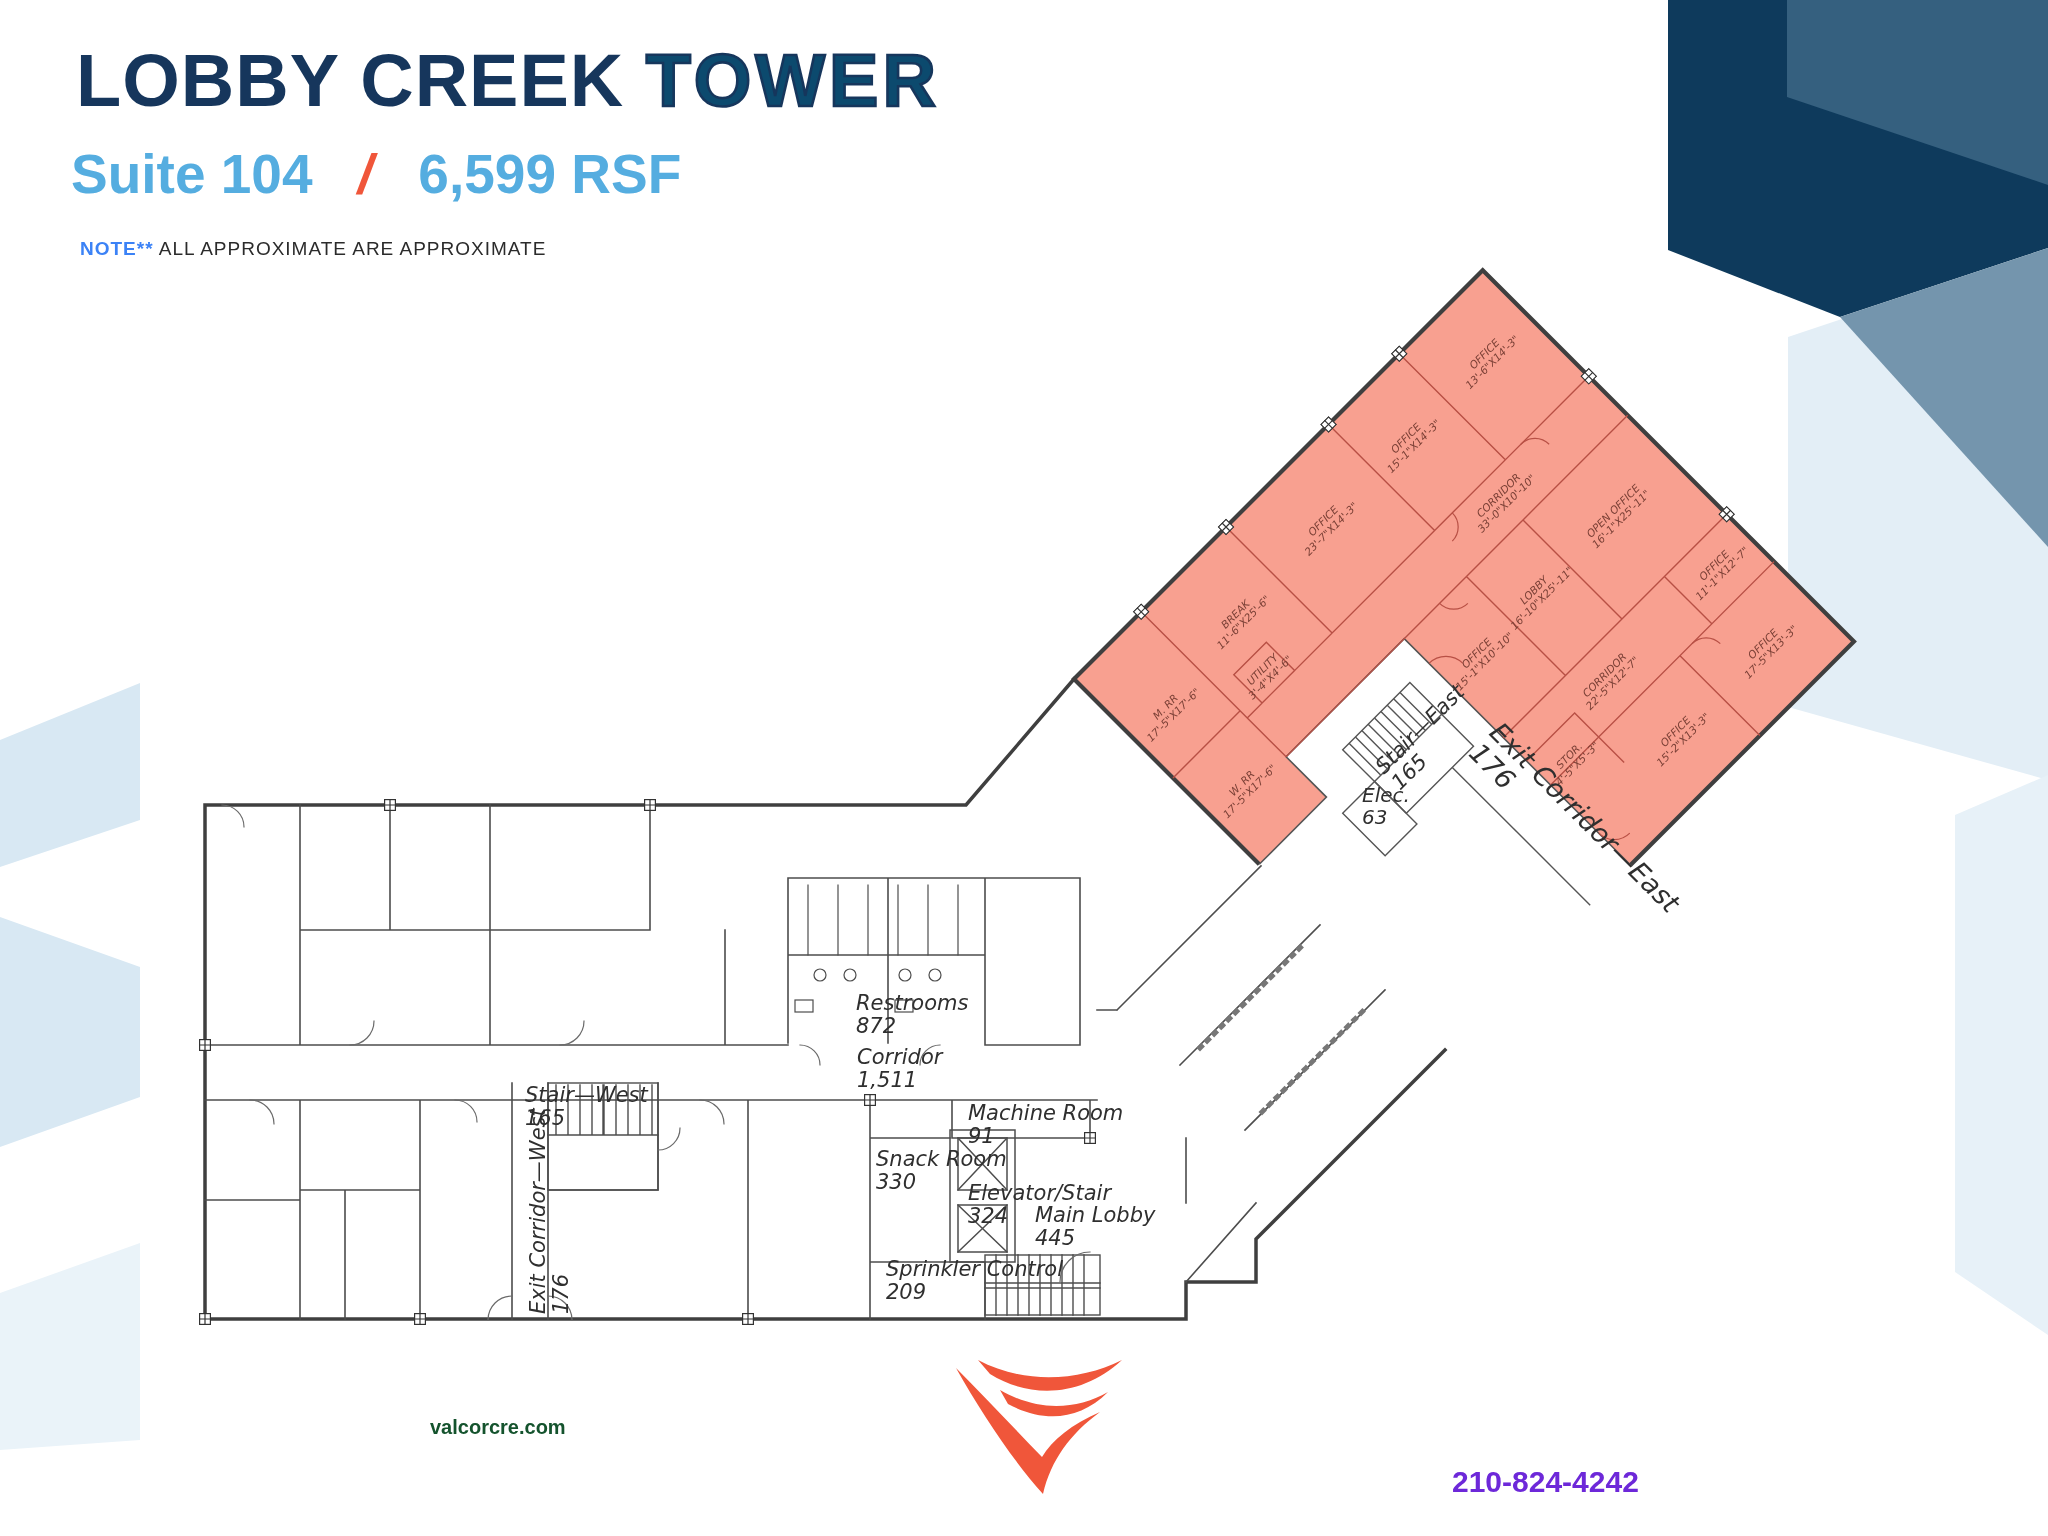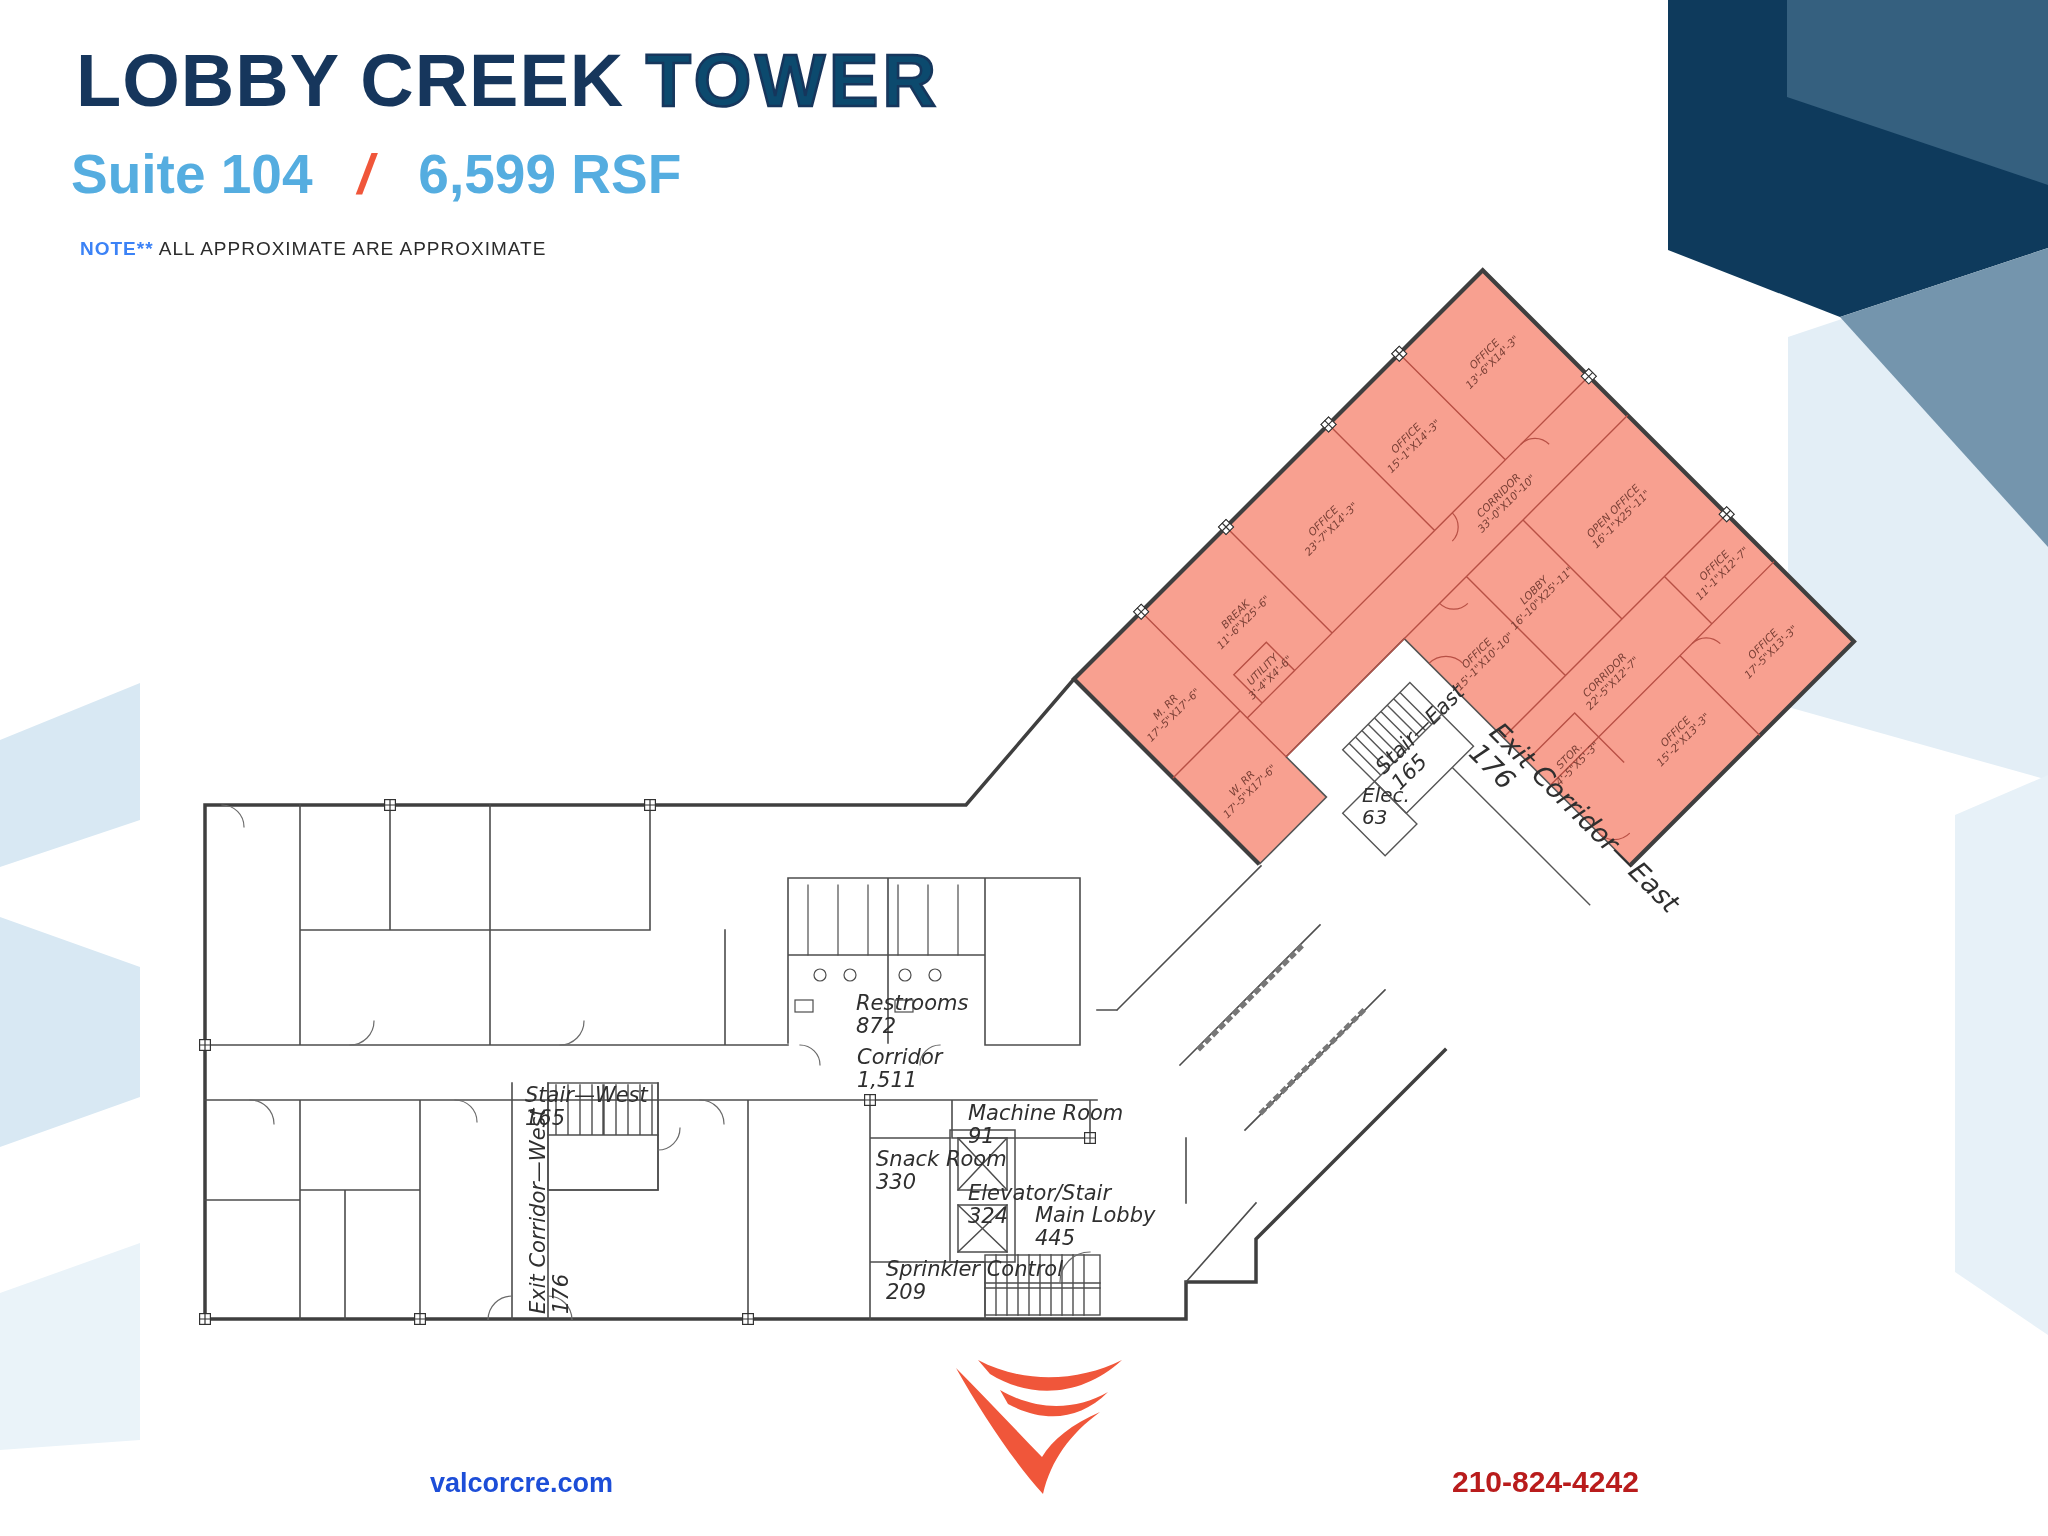--- a/index.html
+++ b/index.html
@@ -7,22 +7,22 @@
        font-family:"Liberation Sans",sans-serif;}
   .abs{position:absolute}
   
   #title{left:76px;top:38px;font-size:74px;font-weight:800;letter-spacing:1px;color:#16365C;white-space:nowrap}
   #title .outline{color:#0c4a6e;-webkit-text-stroke:2.6px #16365C;letter-spacing:4px;font-weight:700}
   #suite-line{left:71px;top:142px;font-size:55px;font-weight:600;color:#55ADE0;white-space:nowrap}
   #suite-line .sep{color:#F0563A;font-weight:700;margin:0 30px;font-style:italic}
   #note-line{left:80px;top:238px;font-size:19px;letter-spacing:1px;color:#2b2b2b}
   #note-line .nb{font-weight:800;color:#3b82f6}
   
-  #website{left:430px;top:1468px;font-size:27px;font-weight:700;color:#1d4ed8}
-  #phone{left:1452px;top:1465px;font-size:30px;font-weight:700;color:#b91c1c}
+  #website{left:430px;top:1416px;font-size:20px;font-weight:700;color:#14532d}
+  #phone{left:1452px;top:1465px;font-size:30px;font-weight:700;color:#6d28d9}
   #logo{left:948px;top:1360px;width:182px;height:148px}
   
   #plan{left:0;top:0}
   #plan text{font-family:"DejaVu Sans",sans-serif;font-style:italic}
 </style>
 </head>
 <body>
 
 <div class="abs" id="title">
   <span>LOBBY CREEK</span>

